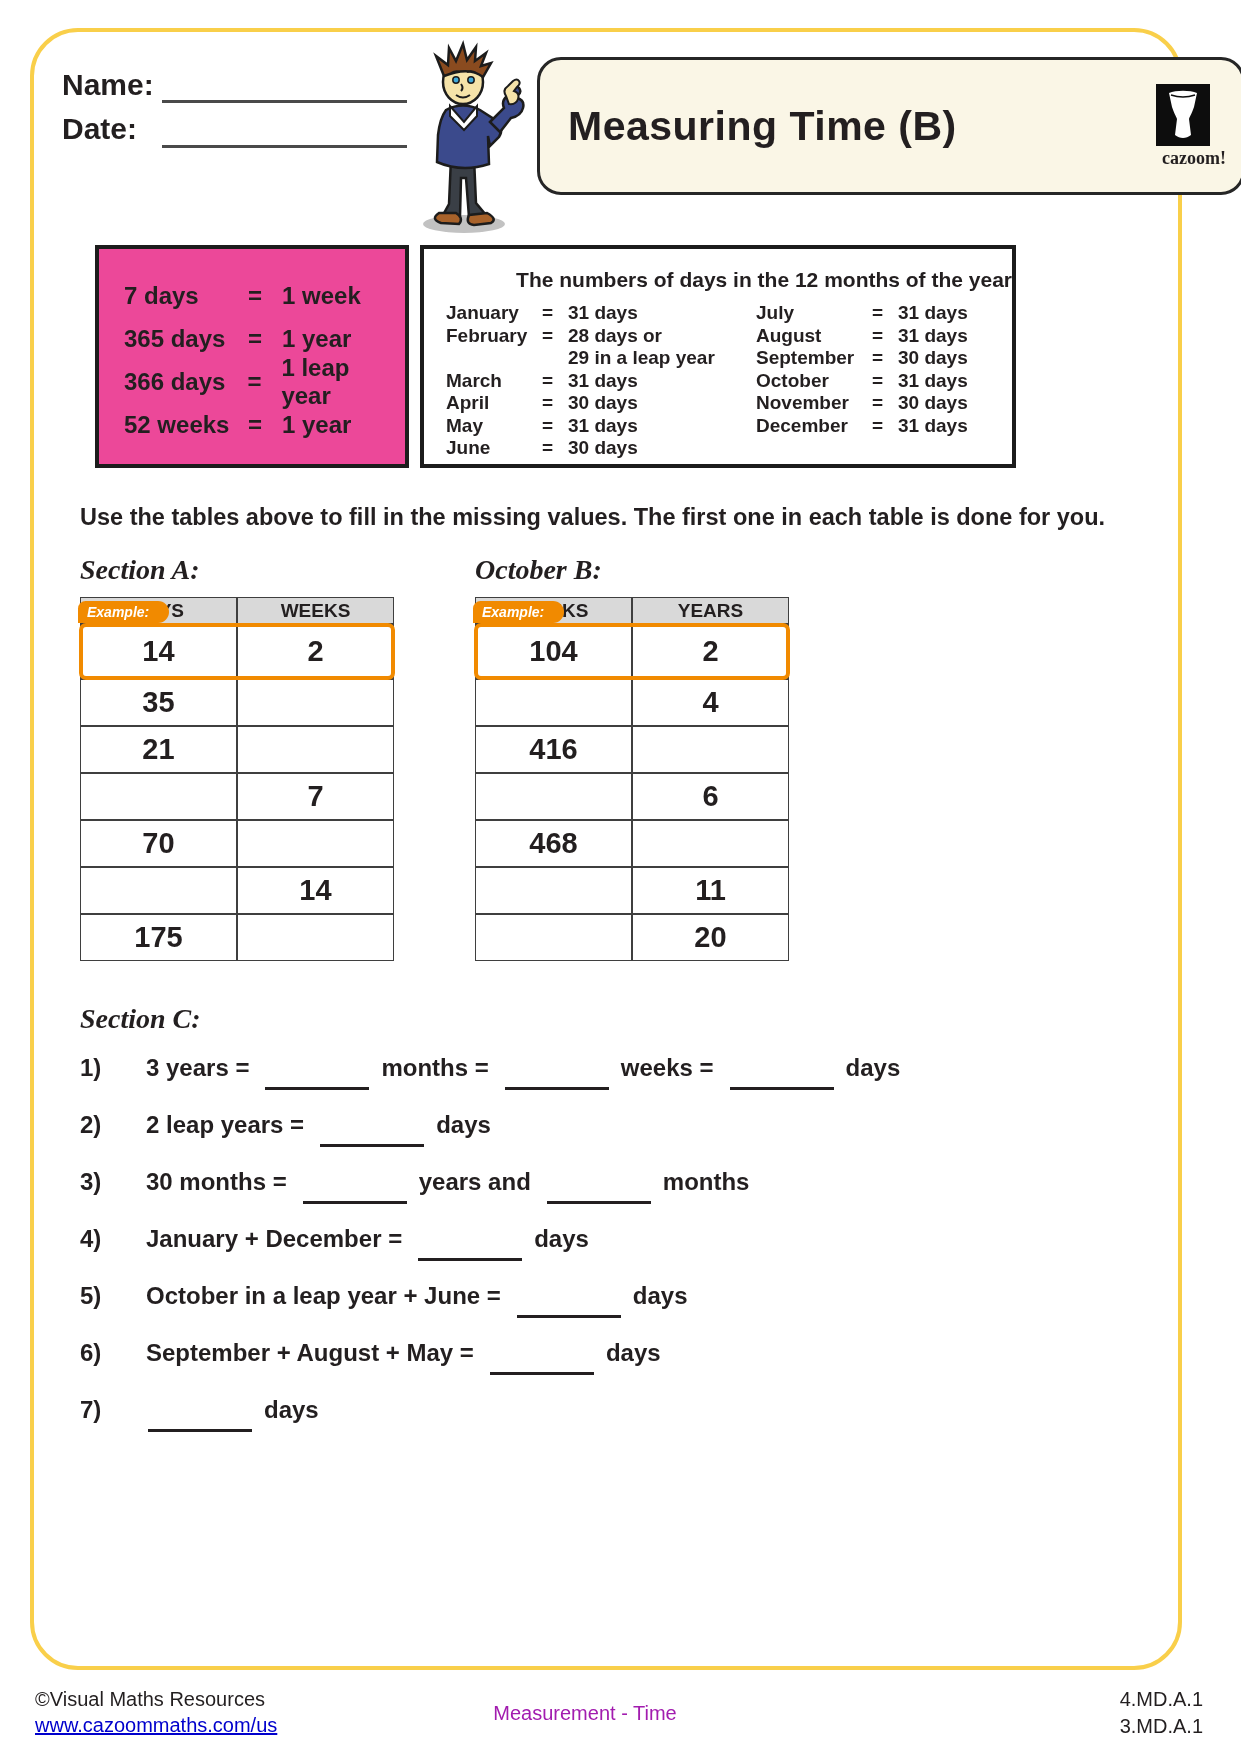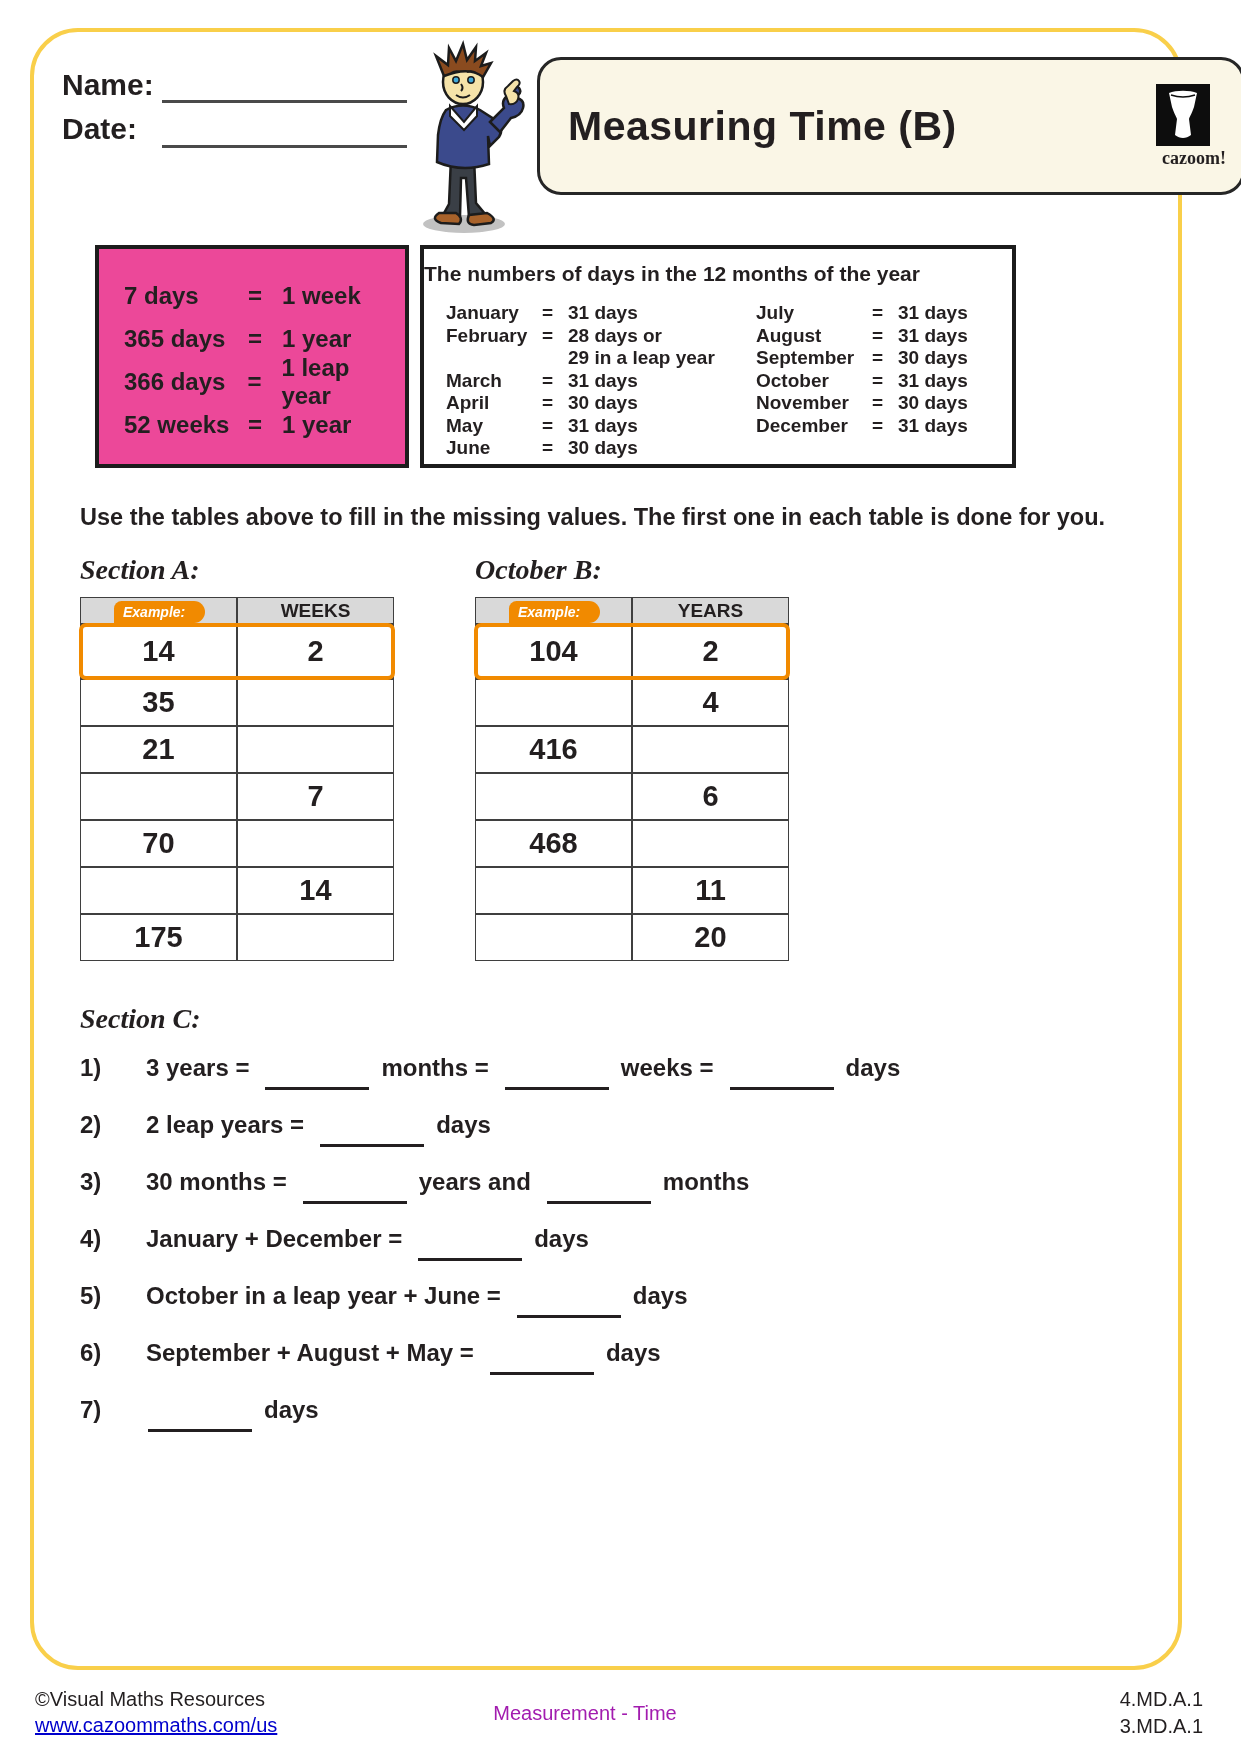--- a/index.html
+++ b/index.html
@@ -36,21 +36,21 @@
     position:absolute; left:95px; top:245px; width:314px; height:223px;
     border:4px solid #1c1c1c; padding:25px 0 0 25px; background:#ec4899;
   }
   .fact-row { display:flex; height:43px; align-items:center; font-size:24px; font-weight:bold; }
   .fact-qty { width:124px; } .fact-eq { width:34px; }
 
   .months-box {
     position:absolute; left:420px; top:245px; width:596px; height:223px;
     border:4px solid #1c1c1c; background:#fff;
   }
-  .months-title { text-align:left; font-size:21px; font-weight:bold; margin-top:13px; }
+  .months-title { text-align:right; font-size:21px; font-weight:bold; margin-top:19px; }
   .months-col { position:absolute; top:53px; }
   .months-col.left { left:22px; }
   .months-col.right { left:332px; }
   .month-row { display:flex; font-size:19px; font-weight:bold; line-height:22.5px; }
   .months-col.left .m-name { width:96px; }
   .months-col.right .m-name { width:116px; }
   .m-eq { width:26px; text-align:left; }
 
   .instruction { position:absolute; left:80px; top:504px; width:1085px; font-size:23.5px; font-weight:bold; }
 
@@ -80,21 +80,21 @@
   }
   .tr.example .td { height:55px; }
   .example-frame {
     position:absolute; inset:-1px; border:4px solid var(--orange,#f18a00);
     border-radius:7px; pointer-events:none; z-index:2;
   }
   .example-badge {
     position:absolute; left:-2px; top:-23px; z-index:3;
     background:var(--orange,#f18a00); color:#ffffff;
     font-size:14px; font-weight:bold; font-style:italic;
-    padding:3px 20px 3px 9px; border-radius:9px 13px 13px 0;margin-left:36px;
+    padding:3px 20px 3px 9px; border-radius:9px 13px 13px 0;
   }
 
   
   .section-c { position:absolute; left:80px; top:1039px; width:1080px; }
   .question { height:57px; display:flex; align-items:center; font-size:24px; font-weight:bold; }
   .q-num { width:66px; }
   .q-text { margin-right:14px; white-space:nowrap; }
   .q-blank {
     width:104px; height:30px; border-bottom:3px solid #231f20;
     margin:0 12px 0 2px; position:relative; top:7px;

